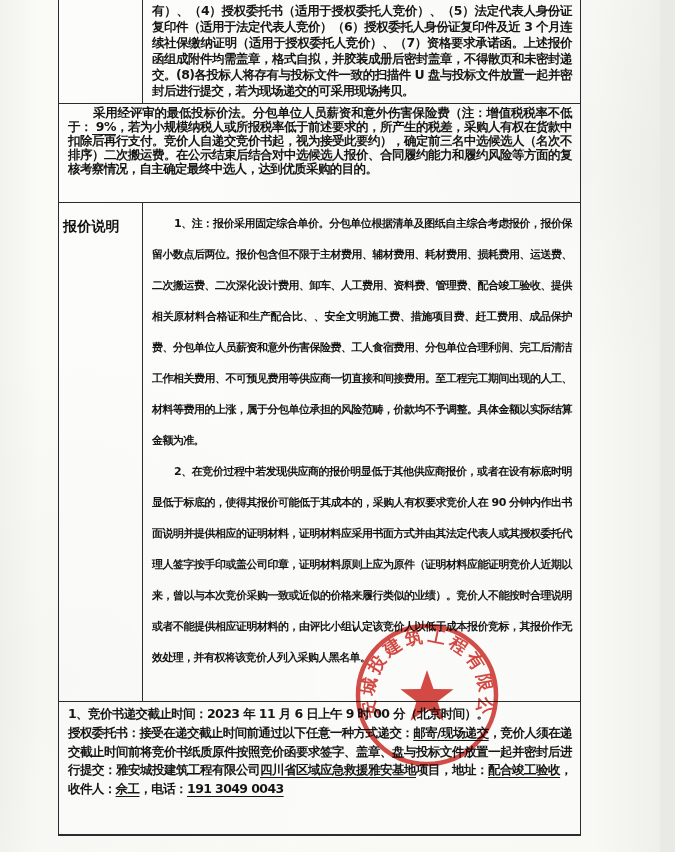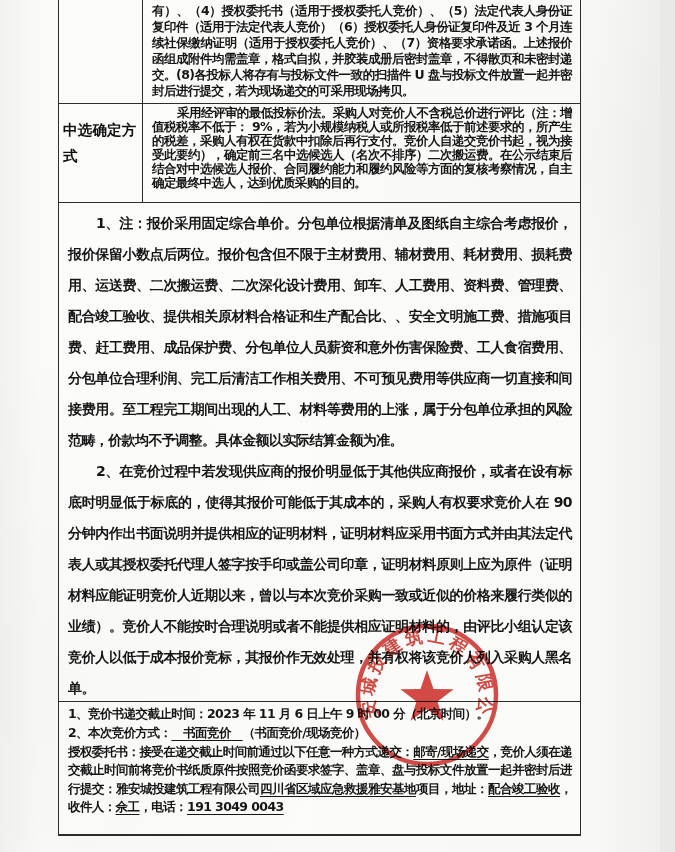--- a/index.html
+++ b/index.html
@@ -36,21 +36,21 @@
   .r4 .cell-l{padding-top:15px; line-height:39px; font-size:14px;}
   .cell-c{
     flex:1; box-sizing:border-box; padding:0 8px 0 9px;
     text-align:justify; text-justify:inter-character;
     font-weight:600; letter-spacing:-0.6px; color:#161616;
   }
   .cell-c p{margin:0; text-align:justify;}
   .cell-c p.indent{text-indent:2em;}
   .r1 .cell-c{font-size:12.5px; line-height:16.1px; padding-top:3px;}
   .r2 .cell-c{font-size:12.5px; line-height:14.1px; padding-top:2px;}
-  .r3 .cell-c{font-size:14px; line-height:31px; padding-top:5px;}
+  .r3 .cell-c{font-size:11px; line-height:31px; padding-top:5px;}
   .r4 .cell-c{font-size:12.5px; line-height:18.6px; padding-top:3px;}
   .u{text-decoration:underline; text-underline-offset:2.5px; text-decoration-thickness:1.2px;}
   .seal{
     position:absolute; left:352px; top:620px; width:150px; height:150px;
     mix-blend-mode:multiply; opacity:0.92; pointer-events:none;
   }
   .seal svg{width:100%; height:100%;}
   .seal-ring-text{
     font-family:"DejaVu Serif","Liberation Serif",serif;
     font-weight:700; font-size:17.5px; letter-spacing:3.5px;
@@ -64,37 +64,36 @@
   <div class="tbl">
 
     <div class="row r1">
       <div class="cell-l"></div>
       <div class="cell-c">
           <p><span>有）、（4）授权委托书（适用于授权委托人竞价）、（5）法定代表人身份证复印件（适用于法定代表人竞价）（6）授权委托人身份证复印件及近 3 个月连续社保缴纳证明（适用于授权委托人竞价）、（7）资格要求承诺函。上述报价函组成附件均需盖章，格式自拟，并胶装成册后密封盖章，不得散页和未密封递交。(8)各投标人将存有与投标文件一致的扫描件 U 盘与投标文件放置一起并密封后进行提交，若为现场递交的可采用现场拷贝。</span></p>
         </div>
     </div>
 
     <div class="row r2">
-      <div class="cell-l">中选确定方式</div>
       <div class="cell-c">
-          <p class="indent"><span>采用经评审的最低投标价法。采购人对竞价人不含税总价进行评比（注：增值税税率不低于：</span><span class="u"> 9%</span><span>，若为小规模纳税人或所报税率低于前述要求的，所产生的税差，采购人有权在货款中扣除后再行支付。竞价人自递交竞价书起，视为接受此要约），确定前三名中选候选人（名次不排序）二次搬运费。在公示结束后结合对中选候选人报价、合同履约能力和履约风险等方面的复核考察情况，自主确定最终中选人，达到优质采购的目的。</span></p>
+          <p class="indent"><span>采用经评审的最低投标价法。分包单位人员薪资和意外伤害保险费（注：增值税税率不低于：</span><span class="u"> 9%</span><span>，若为小规模纳税人或所报税率低于前述要求的，所产生的税差，采购人有权在货款中扣除后再行支付。竞价人自递交竞价书起，视为接受此要约），确定前三名中选候选人（名次不排序）二次搬运费。在公示结束后结合对中选候选人报价、合同履约能力和履约风险等方面的复核考察情况，自主确定最终中选人，达到优质采购的目的。</span></p>
         </div>
     </div>
 
     <div class="row r3">
+      <div class="cell-l">报价说明</div>
       <div class="cell-c">
           <p class="indent"><span>1、注：报价采用固定综合单价。分包单位根据清单及图纸自主综合考虑报价，报价保留小数点后两位。报价包含但不限于主材费用、辅材费用、耗材费用、损耗费用、运送费、二次搬运费、二次深化设计费用、卸车、人工费用、资料费、管理费、配合竣工验收、提供相关原材料合格证和生产配合比、、安全文明施工费、措施项目费、赶工费用、成品保护费、分包单位人员薪资和意外伤害保险费、工人食宿费用、分包单位合理利润、完工后清洁工作相关费用、不可预见费用等供应商一切直接和间接费用。至工程完工期间出现的人工、材料等费用的上涨，属于分包单位承担的风险范畴，价款均不予调整。具体金额以实际结算金额为准。</span></p>
           <p class="indent"><span>2、在竞价过程中若发现供应商的报价明显低于其他供应商报价，或者在设有标底时明显低于标底的，使得其报价可能低于其成本的，采购人有权要求竞价人在 90 分钟内作出书面说明并提供相应的证明材料，证明材料应采用书面方式并由其法定代表人或其授权委托代理人签字按手印或盖公司印章，证明材料原则上应为原件（证明材料应能证明竞价人近期以来，曾以与本次竞价采购一致或近似的价格来履行类似的业绩）。竞价人不能按时合理说明或者不能提供相应证明材料的，由评比小组认定该竞价人以低于成本报价竞标，其报价作无效处理，并有权将该竞价人列入采购人黑名单。</span></p>
         </div>
     </div>
 
     <div class="row r4">
       <div class="cell-c">
           <p><span>1、竞价书递交截止时间：2023 年 11 月 6 日上午 9 时 00 分（北京时间）。</span></p>
-          <p><span>2、本次竞价方式：</span><span class="u">　书面竞价　</span><span>（书面竞价/现场竞价）</span></p>
           <p><span>授权委托书：接受在递交截止时间前通过以下任意一种方式递交：</span><span class="u">邮寄/现场递交</span><span>，竞价人须在递交截止时间前将竞价书纸质原件按照竞价函要求签字、盖章、盘与投标文件放置一起并密封后进行提交：雅安城投建筑工程有限公司</span><span class="u">四川省区域应急救援雅安基地</span><span>项目，地址：</span><span class="u">配合竣工验收</span><span>，收件人：</span><span class="u">佘工</span><span>，电话：</span><span class="u">191 3049 0043</span></p>
         </div>
     </div>
 
   </div>
 
   <div class="seal">
     <svg viewBox="0 0 150 150" xmlns="http://www.w3.org/2000/svg">
       <circle cx="75" cy="75" r="69" fill="none" stroke="#cf2a23" stroke-width="4.5" opacity="0.9"></circle>
       <polygon points="75,50 81.5,69.1 101.6,69.3 85.5,81.4 91.5,100.7 75,89 58.5,100.7 64.5,81.4 48.4,69.3 68.5,69.1" fill="#cf2a23" opacity="0.92"></polygon>

